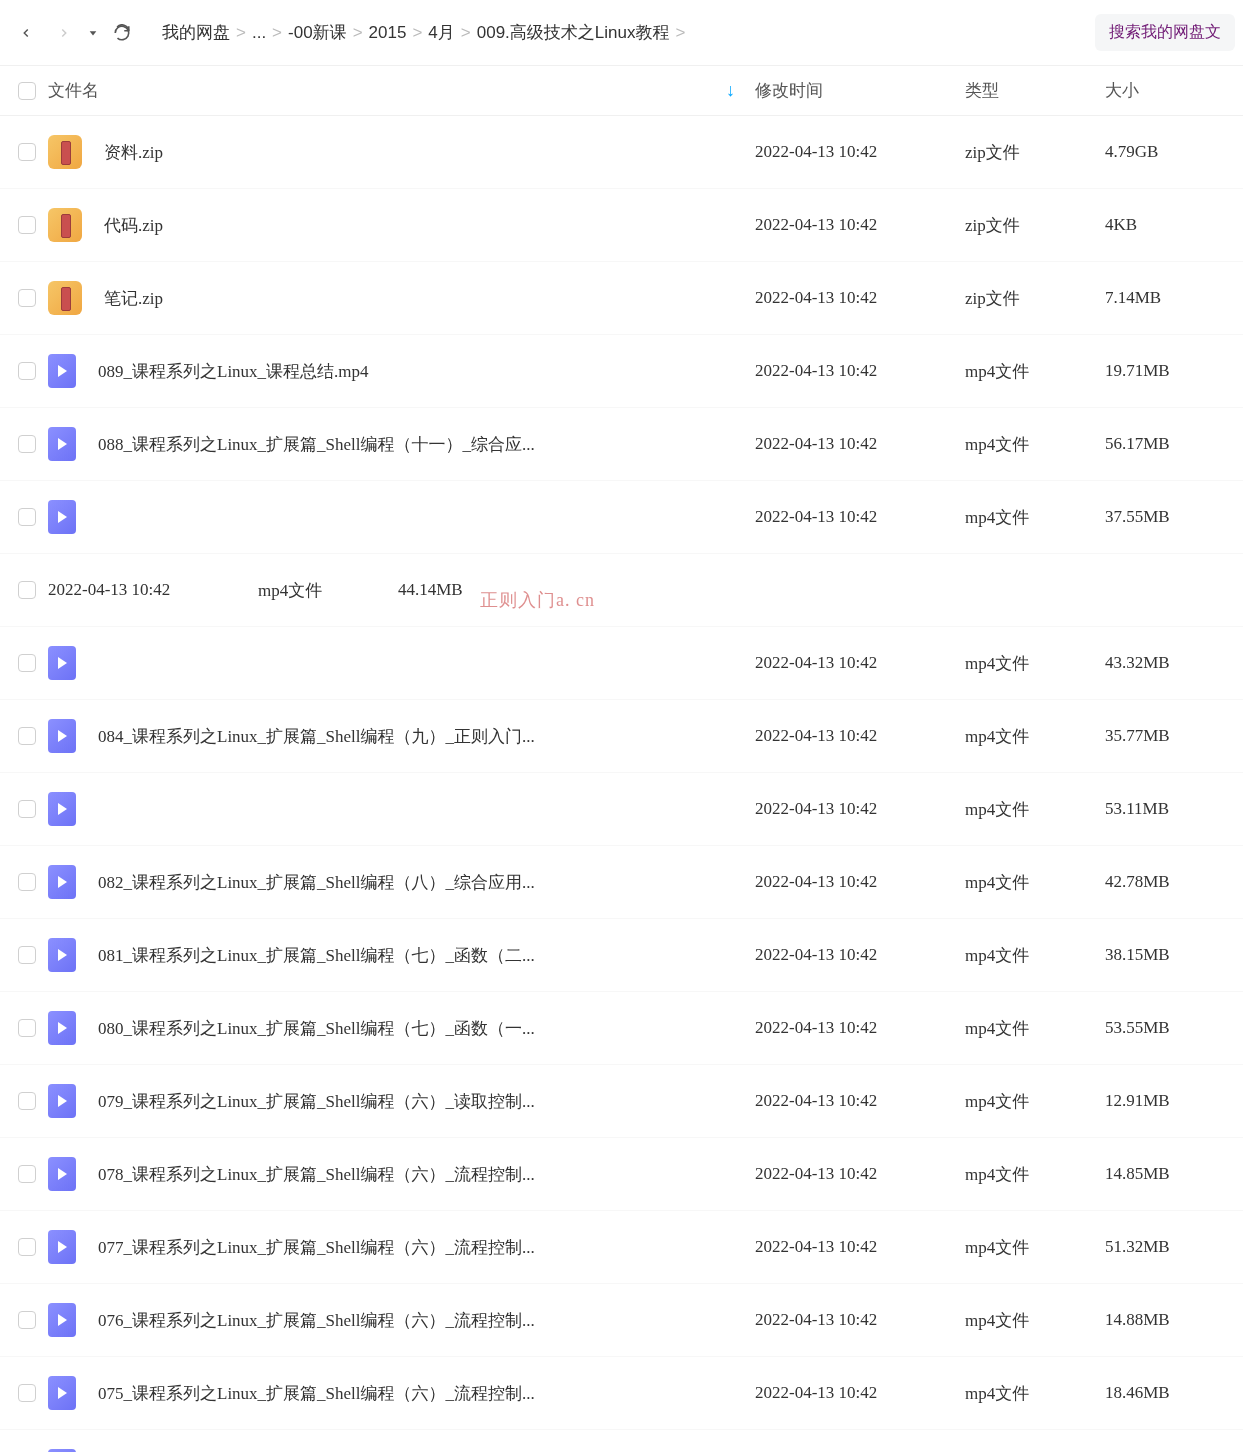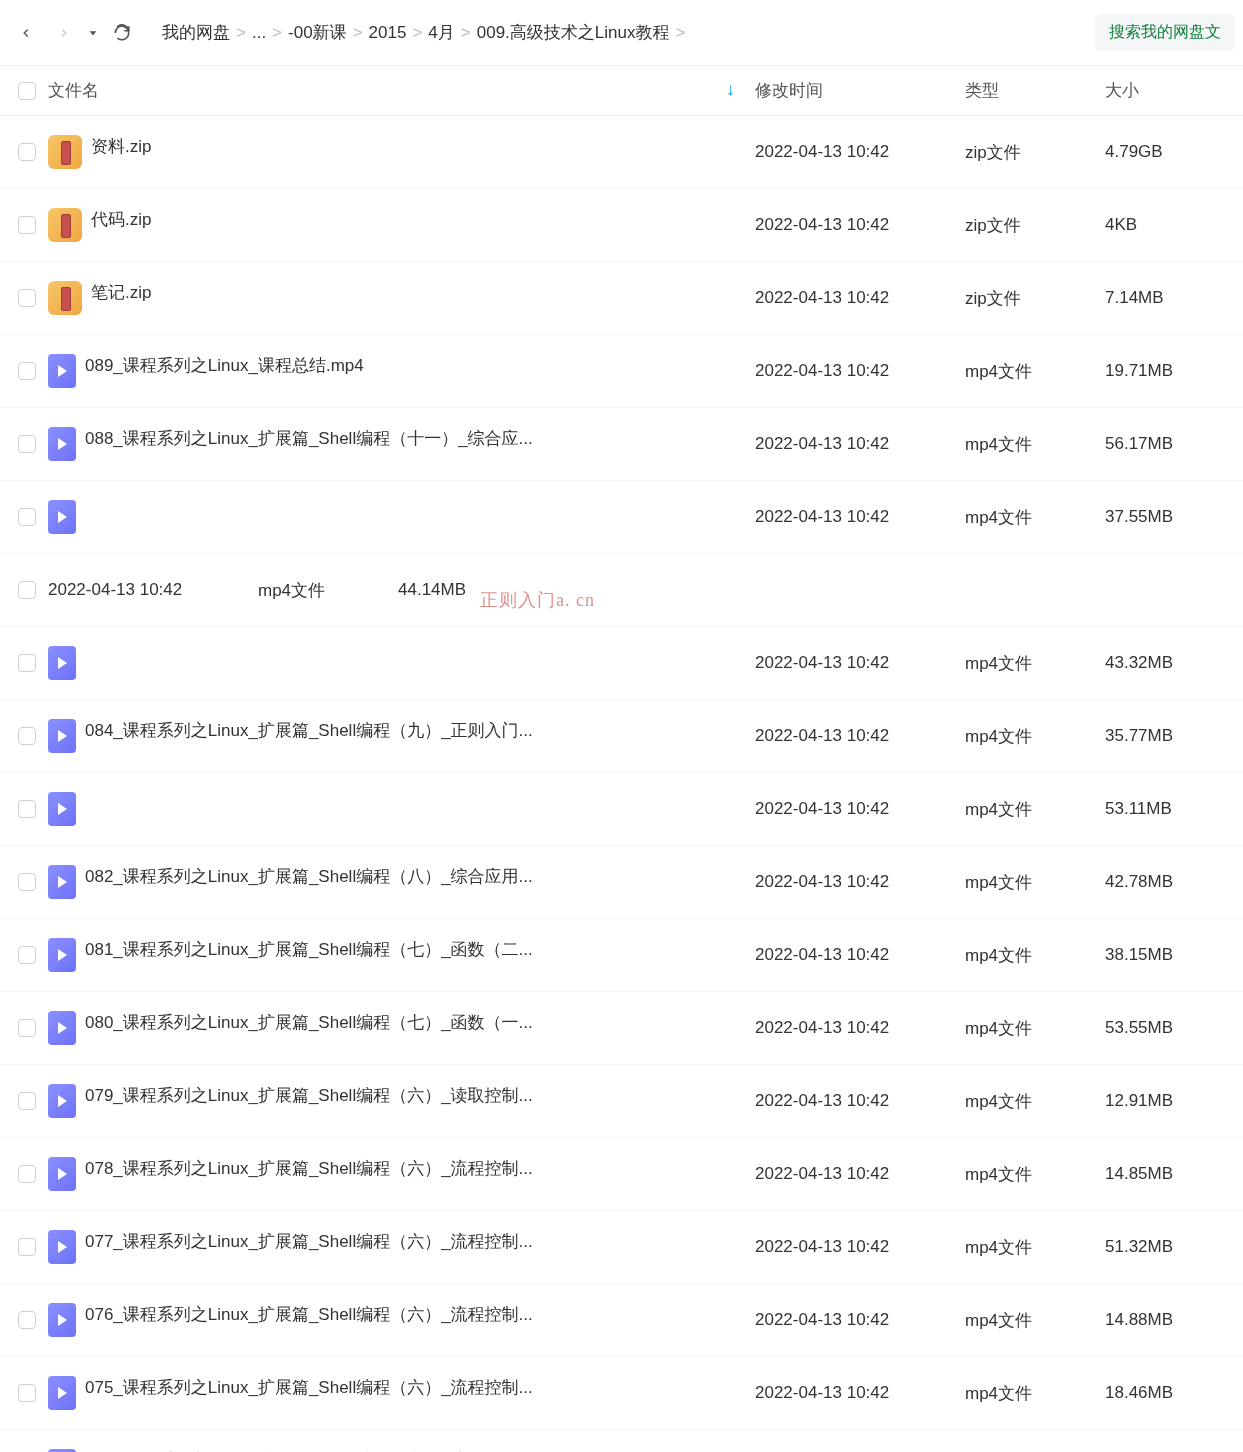--- a/index.html
+++ b/index.html
@@ -41,55 +41,56 @@
     white-space: nowrap;
     overflow: hidden;
   }
   .crumb { cursor: pointer; }
   .crumb-sep { color: #bbb; }
   .search-box {
     margin-left: auto;
     background: #f5f6f7;
     border-radius: 6px;
     padding: 8px 14px;
-    color: #15803d;
+    color: #701a75;
     font-size: 16px;
     white-space: nowrap;
     overflow: hidden;
     text-overflow: clip;
     max-width: 140px;
   }
   .header-row {
     display: flex;
     align-items: center;
     height: 50px;
     padding: 0 18px;
     border-bottom: 1px solid #f0f0f0;
     font-size: 17px;
     color: #555;
   }
   .col-check { width: 30px; flex: none; display:flex; align-items:center;}
-  .col-name { flex: 1; display:flex; align-items:flex-start; gap:9px; }
+  .col-name { flex: 1; display:flex; align-items:center; gap:22px; }
   .col-date { width: 210px; flex: none; }
   .col-type { width: 140px; flex: none; }
   .col-size { width: 120px; flex: none; }
   .sort-arrow { color: #06a7ff; margin-left:auto; margin-right:20px; font-size:18px;}
   .checkbox {
     width: 18px; height: 18px;
     border: 1.5px solid #d0d0d0;
     border-radius: 4px;
     background:#fff;
   }
   .row {
     display: flex;
     align-items: center;
     height: 73px;
     padding: 0 18px;
     border-bottom: 1px solid #f7f7f7;
     font-size: 17px;
+    font-family: Liberation Serif, serif;
   }
   .file-icon {
     width: 34px; height: 34px;
     border-radius: 6px;
     display:flex; align-items:center; justify-content:center;
     flex: none;
   }
   .icon-zip {
     background: linear-gradient(135deg,#f6c667,#f0a742);
     position:relative;

